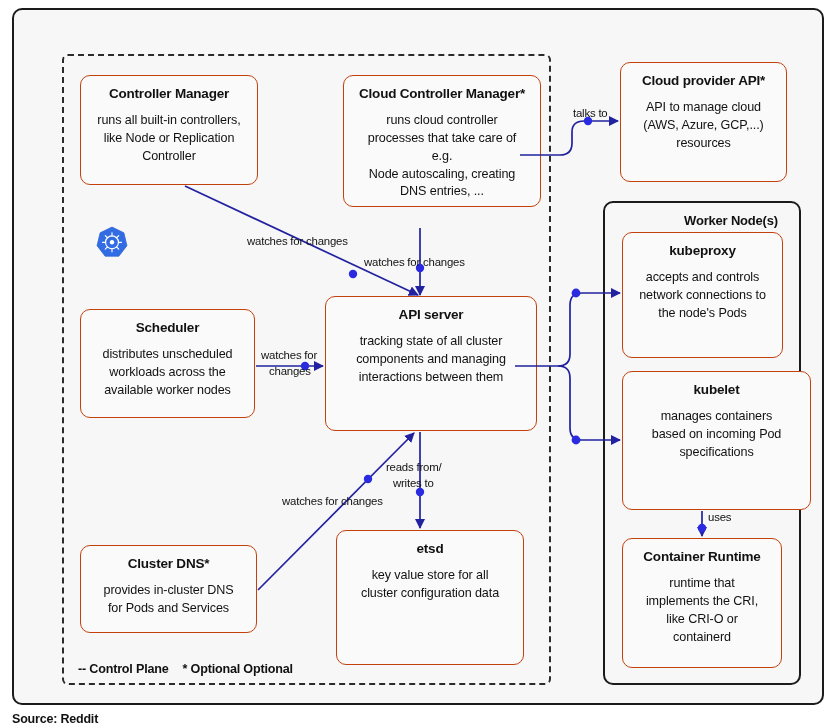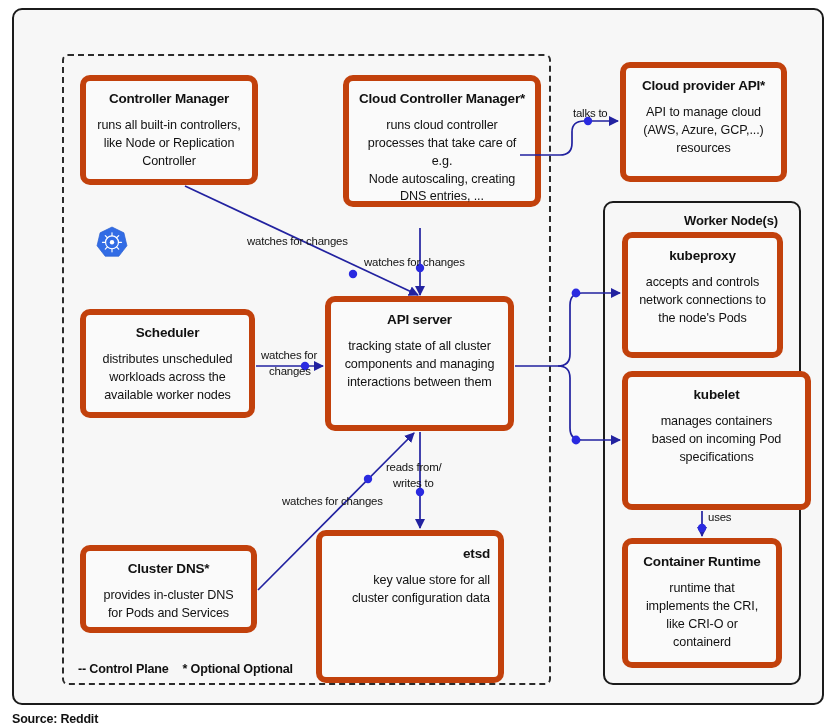--- a/index.html
+++ b/index.html
@@ -63,21 +63,21 @@
     font-size: 13px;
     color: #111;
     letter-spacing: -0.2px;
     padding-left: 29px;
   }
 
   
   .node {
     position: absolute;
     box-sizing: border-box;
-    border: 6px solid #c2410c;
+    border: 1px solid #c2410c;
     border-radius: 10px;
     background: #fafafa;
     text-align: center;
     padding: 10px 8px;
     color: #111;
   }
   .node .title {
     font-weight: bold;
     font-size: 13.5px;
     line-height: 1.25;
@@ -89,23 +89,23 @@
     line-height: 1.42;
     letter-spacing: -0.1px;
     white-space: pre-line;
   }
 
   
   #node-controller-manager { left: 80px;  top: 75px;  width: 178px; height: 110px; }
   #node-cloud-controller   { left: 321px; top: 75px;  width: 198px; height: 132px; margin-left: 22px; }
   #node-cloud-api          { left: 620px; top: 62px;  width: 167px; height: 120px; }
   #node-scheduler          { left: 80px;  top: 309px; width: 175px; height: 109px; }
-  #node-api-server         { left: 325px; top: 296px; width: 189px; height: 135px; }
+  #node-api-server         { left: 325px; top: 296px; width: 212px; height: 135px; }
   #node-cluster-dns        { left: 80px;  top: 545px; width: 177px; height: 88px; }
-  #node-etcd               { left: 316px; top: 530px; width: 188px; height: 153px; text-align: right; }
+  #node-etcd               { left: 336px; top: 530px; width: 188px; height: 135px; }
   #node-kubeproxy          { left: 622px; top: 232px; width: 161px; height: 126px; }
   #node-kubelet            { left: 622px; top: 371px; width: 189px; height: 139px; }
   #node-container-runtime  { left: 622px; top: 538px; width: 160px; height: 130px; }
 
   
   #connectors {
     position: absolute;
     left: 0; top: 0;
     width: 836px;
     height: 726px;

